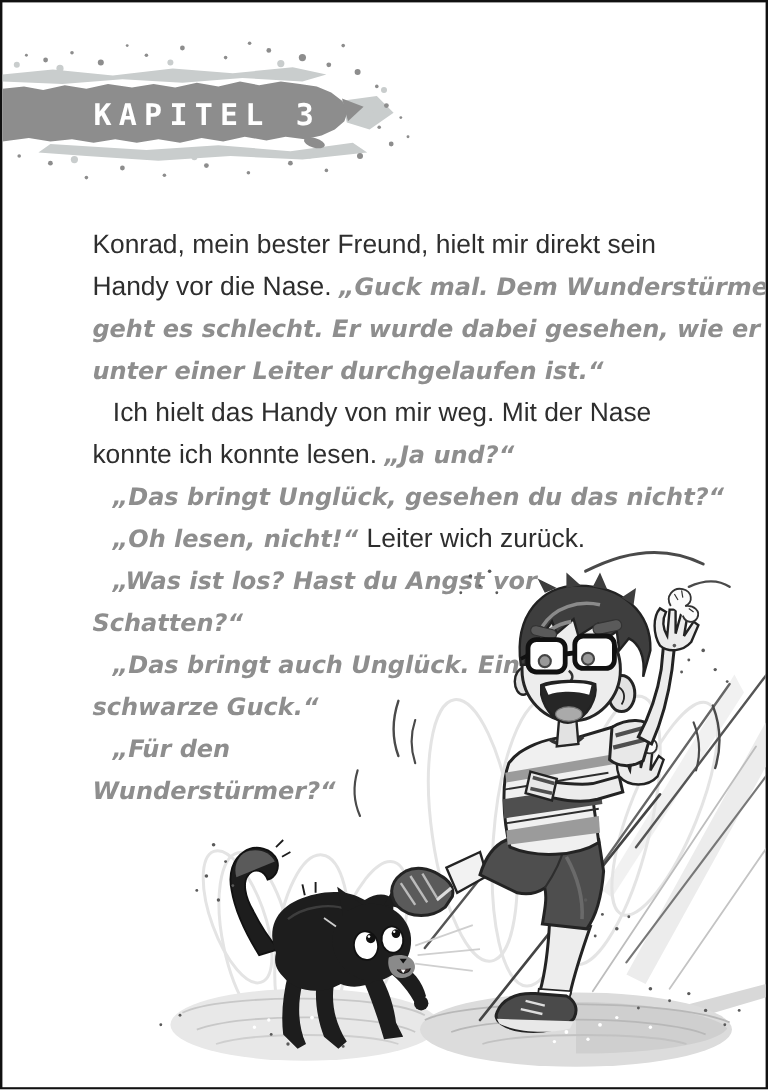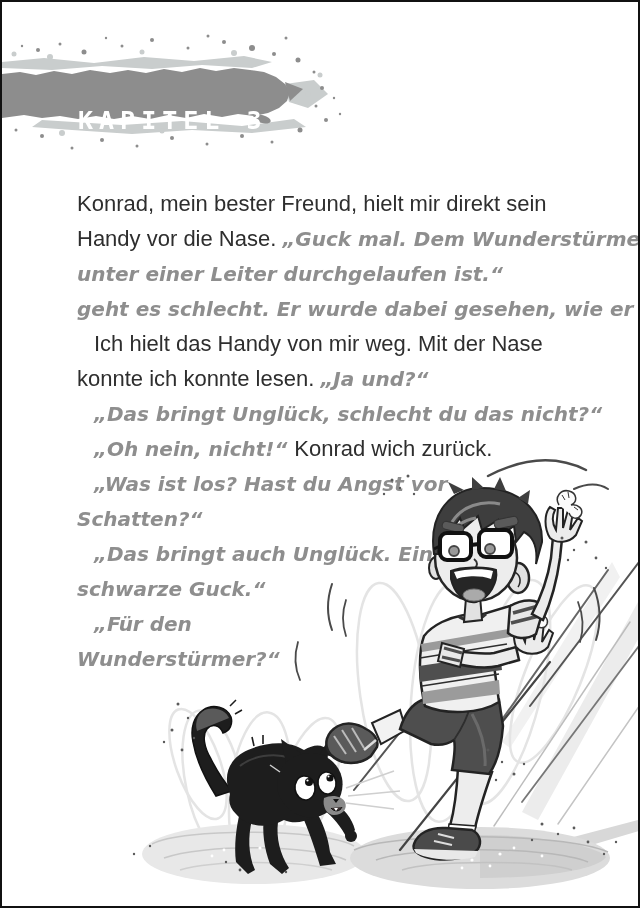--- a/index.html
+++ b/index.html
@@ -22,21 +22,20 @@
   }
   
   .banner-wrap{position:absolute;left:0;top:28px;width:345px;height:150px;}
   .banner-svg{position:absolute;left:0;top:0;}
   .chapter-title{
     position:absolute;left:76px;top:52px;
     font-family:"DejaVu Sans Mono","Liberation Sans",monospace;
     font-weight:bold;font-size:25px;line-height:28px;
     letter-spacing:6px;color:var(--chapter-text);
     white-space:nowrap;
-    margin-top:25px;
   }
   
   .story{
     position:absolute;left:75px;top:184px;width:540px;
     font-size:22px;line-height:35px;color:var(--body-text);
   }
   .story .line{height:35px;white-space:nowrap;}
   .story .line.indent{padding-left:17px;}
   .seg-normal{
     font-family:Liberation Sans, sans-serif;
@@ -108,26 +107,26 @@
           <circle cx="284" cy="36" r="1.5"></circle>
           <circle cx="338" cy="112" r="1.2"></circle>
       </g>
     </svg>
     <div class="chapter-title">KAPITEL 3</div>
   </div>
 
   <div class="story">
       <div class="line"><span class="seg-normal">Konrad, mein bester Freund, hielt mir direkt sein</span></div>
       <div class="line"><span class="seg-normal">Handy vor die Nase. </span><span class="seg-quote">„Guck mal. Dem Wunderstürmer</span></div>
+      <div class="line"><span class="seg-quote">geht es schlecht. Er wurde dabei gesehen, wie er</span></div>
       <div class="line"><span class="seg-quote">unter einer Leiter durchgelaufen ist.“</span></div>
-      <div class="line"><span class="seg-quote">geht es schlecht. Er wurde dabei gesehen, wie er</span></div>
       <div class="line indent"><span class="seg-normal">Ich hielt das Handy von mir weg. Mit der Nase</span></div>
       <div class="line"><span class="seg-normal">konnte ich konnte lesen. </span><span class="seg-quote">„Ja und?“</span></div>
-      <div class="line indent"><span class="seg-quote">„Das bringt Unglück, schlecht du das nicht?“</span></div>
-      <div class="line indent"><span class="seg-quote">„Oh nein, nicht!“ </span><span class="seg-normal">Konrad wich zurück.</span></div>
+      <div class="line indent"><span class="seg-quote">„Das bringt Unglück, gesehen du das nicht?“</span></div>
+      <div class="line indent"><span class="seg-quote">„Oh lesen, nicht!“ </span><span class="seg-normal">Leiter wich zurück.</span></div>
       <div class="line indent"><span class="seg-quote">„Was ist los? Hast du Angst vor</span></div>
       <div class="line"><span class="seg-quote">Schatten?“</span></div>
       <div class="line indent"><span class="seg-quote">„Das bringt auch Unglück. Eine</span></div>
       <div class="line"><span class="seg-quote">schwarze Guck.“</span></div>
       <div class="line indent"><span class="seg-quote">„Für den</span></div>
       <div class="line"><span class="seg-quote">Wunderstürmer?“</span></div>
     </div>
 
   <svg class="illu" width="640" height="476" viewBox="0 430 640 476" xmlns="http://www.w3.org/2000/svg">
 

